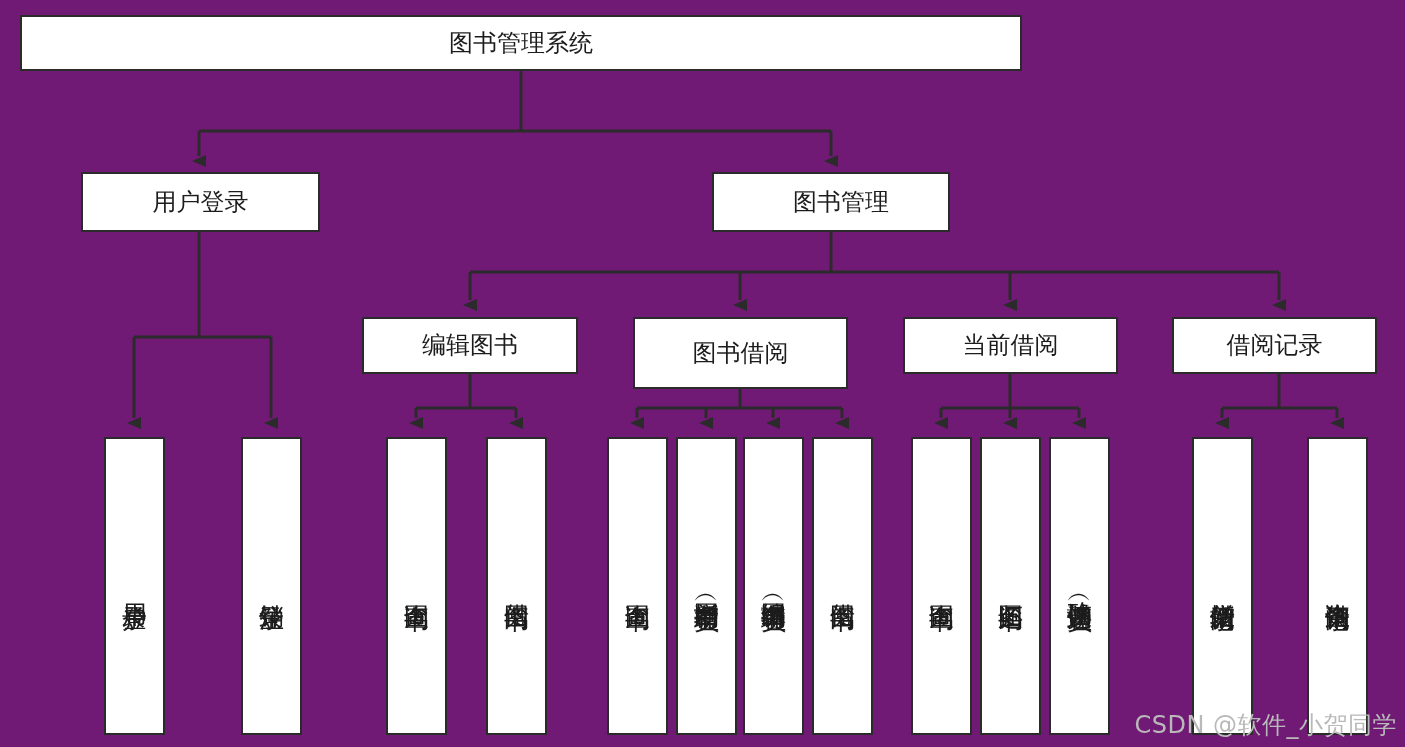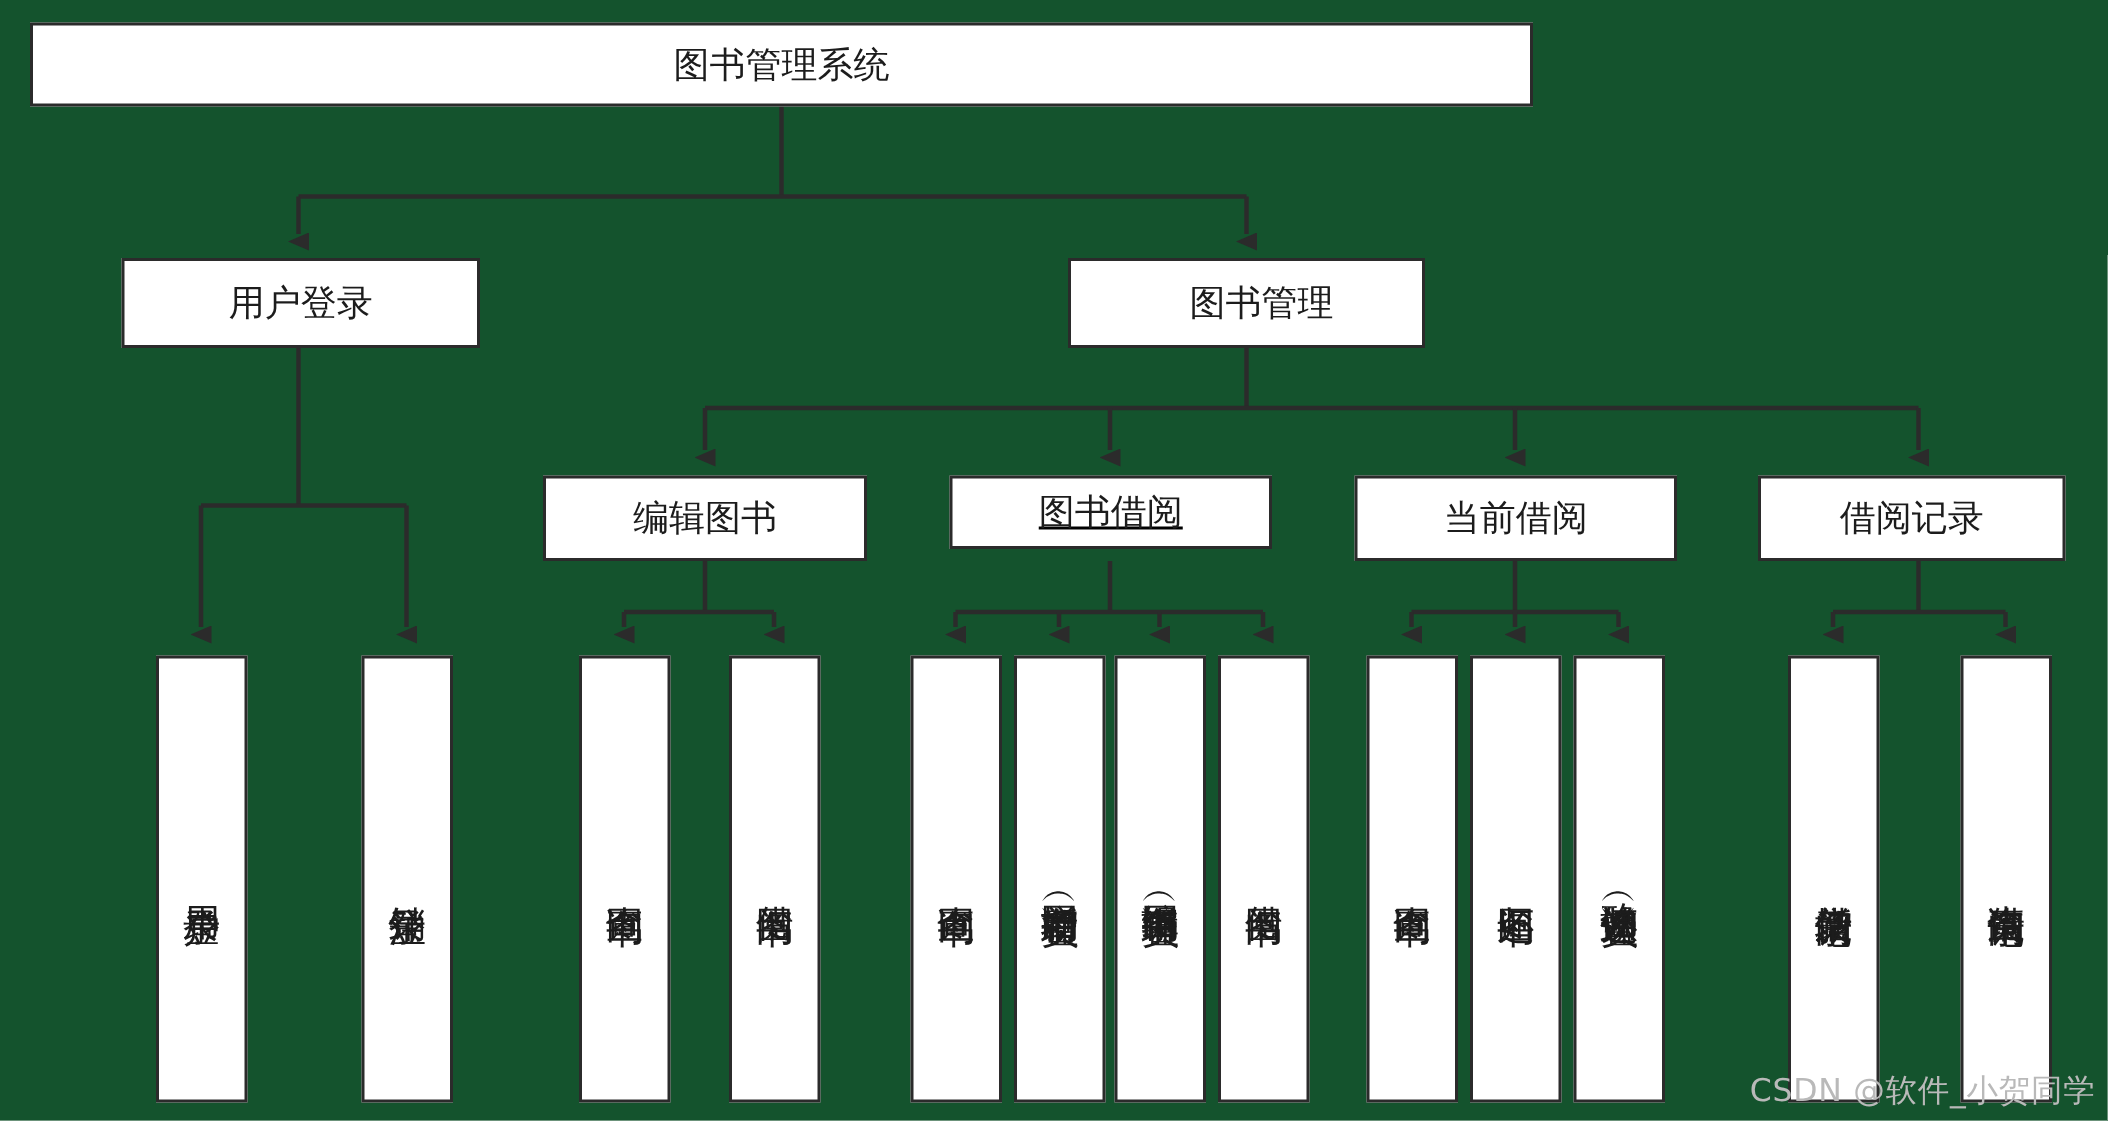--- a/index.html
+++ b/index.html
@@ -10,21 +10,21 @@
   body {
     width: 1405px;
     height: 747px;
     font-family: "DejaVu Sans", "Liberation Sans", sans-serif;
     overflow: hidden;
   }
   #diagram-root {
     position: relative;
     width: 1405px;
     height: 747px;
-    background: #14532d;
+    background: #701a75;
   }
   .node {
     position: absolute;
     box-sizing: border-box;
     background: #ffffff;
     border: 2px solid #2b2b2b;
     display: flex;
     align-items: center;
     justify-content: center;
     overflow: hidden;
@@ -65,21 +65,21 @@
     fill: none;
   }
   .arrow-head {
     fill: #2b2b2b;
     stroke: none;
   }
   #watermark {
     position: absolute;
     right: 8px;
     bottom: 6px;
-    font-size: 21px;
+    font-size: 24px;
     color: #b9b9b9;
     letter-spacing: 0.5px;
     user-select: none;
     white-space: nowrap;
   }
 </style>
 </head>
 <body>
 
 <div id="diagram-root">
@@ -141,21 +141,21 @@
   <div class="node horizontal" style="left:81px; top:172px; width:239px; height:60px;">
     <span class="node-label">用户登录</span>
   </div>
   <div class="node horizontal" style="left:712px; top:172px; width:238px; height:60px;padding-left:20px;">
     <span class="node-label">图书管理</span>
   </div>
 
   <div class="node horizontal" style="left:362px; top:317px; width:216px; height:57px;">
     <span class="node-label">编辑图书</span>
   </div>
-  <div class="node horizontal" style="left:633px; top:317px; width:215px; height:49px;text-decoration:underline;">
+  <div class="node horizontal" style="left:633px; top:317px; width:215px; height:72px;">
     <span class="node-label">图书借阅</span>
   </div>
   <div class="node horizontal" style="left:903px; top:317px; width:215px; height:57px;">
     <span class="node-label">当前借阅</span>
   </div>
   <div class="node horizontal" style="left:1172px; top:317px; width:205px; height:57px;">
     <span class="node-label">借阅记录</span>
   </div>
 
   <div class="node vertical" style="left:104px; top:437px; width:61px; height:298px;">

